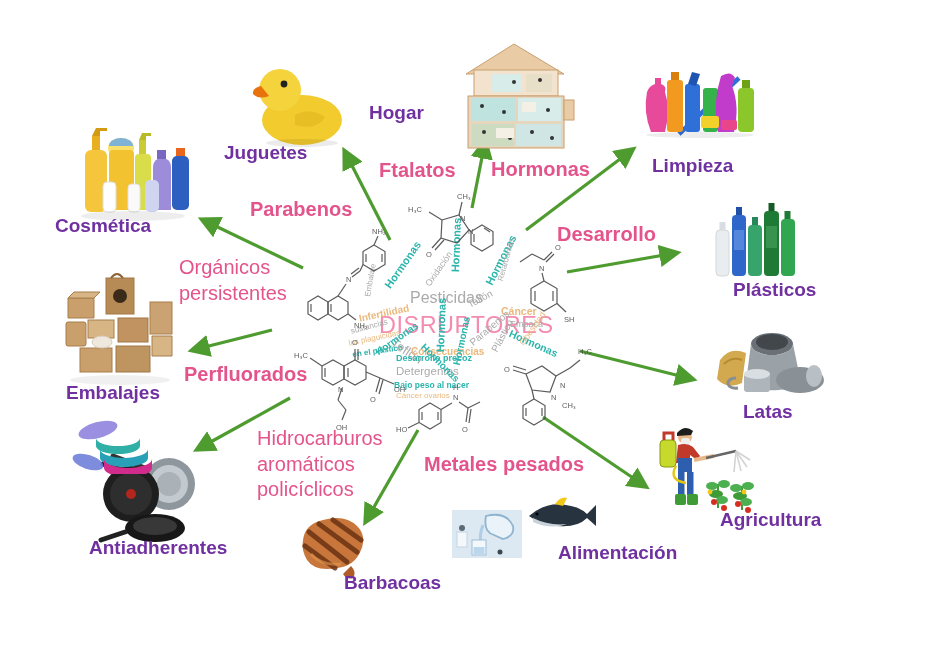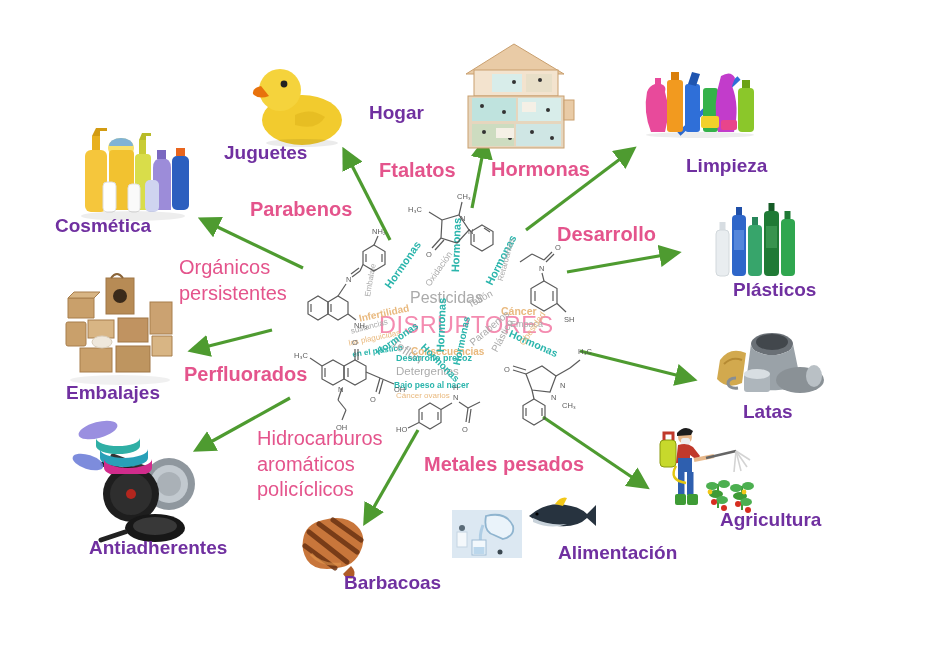--- a/index.html
+++ b/index.html
@@ -415,21 +415,21 @@
       <rect x="56" y="76" width="34" height="26" fill="#BE9560" stroke="#A07747"></rect>
       <ellipse cx="42" cy="72" rx="10" ry="6" fill="#EFE8DC" stroke="#D8CDBb"></ellipse>
       <path d="M92,66 h20 v20 h-20 z" fill="#D8B584" stroke="#A87E4C"></path>
       <ellipse cx="60" cy="110" rx="50" ry="5" fill="#000" opacity="0.06"></ellipse>
     </svg>
   </div>
 
   <div class="cat" style="left:55px;top:215px">Cosmética</div>
   <div class="cat" style="left:224px;top:142px">Juguetes</div>
   <div class="cat" style="left:369px;top:102px">Hogar</div>
-  <div class="cat" style="left:686px;top:155px">Limpieza</div>
+  <div class="cat" style="left:652px;top:155px">Limpieza</div>
   <div class="cat" style="left:733px;top:279px">Plásticos</div>
   <div class="cat" style="left:743px;top:401px">Latas</div>
   <div class="cat" style="left:720px;top:509px">Agricultura</div>
   <div class="cat" style="left:558px;top:542px">Alimentación</div>
   <div class="cat" style="left:344px;top:572px">Barbacoas</div>
   <div class="cat" style="left:89px;top:537px">Antiadherentes</div>
   <div class="cat" style="left:66px;top:382px">Embalajes</div>
 
   <div class="chem nowrap" style="left:250px;top:197px">Parabenos</div>
   <div class="chem nowrap" style="left:379px;top:158px">Ftalatos</div>

